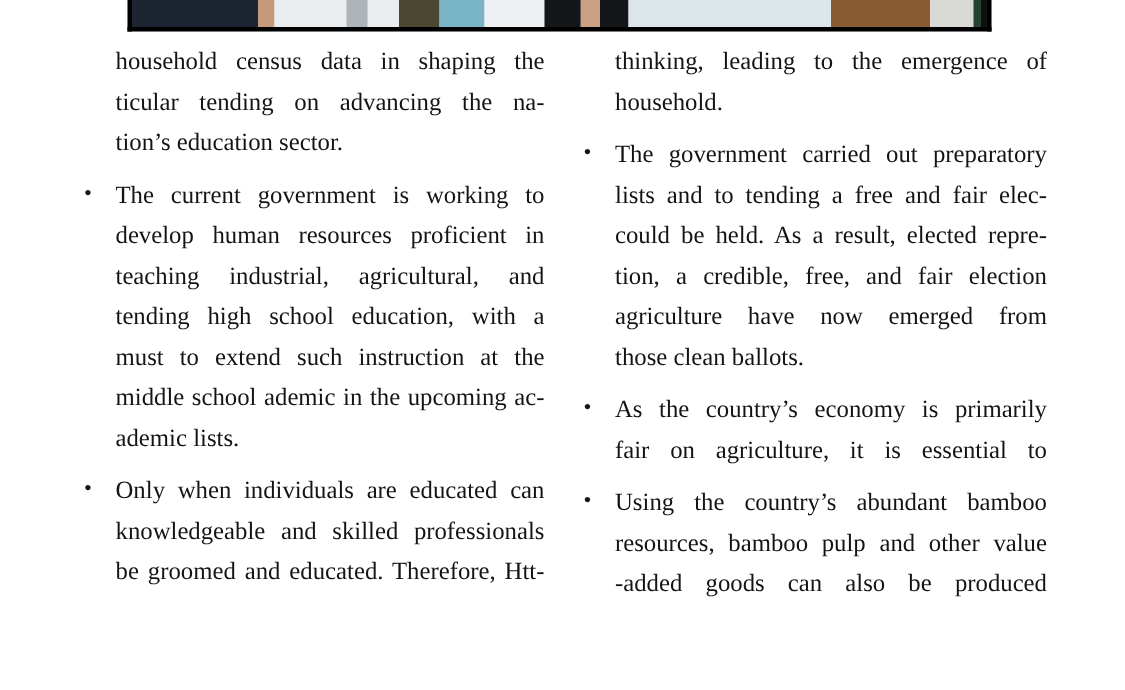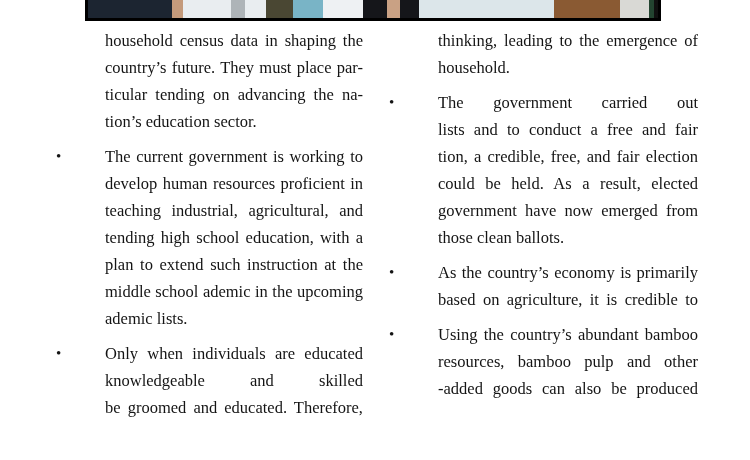--- a/index.html
+++ b/index.html
@@ -44,21 +44,20 @@
     position: absolute;
     left: -21px; top: 0;
     font-size: 15px;
     line-height: 27px;
   }
   .line {
     height: 27px;
     overflow: hidden;
     text-align: justify;
     text-align-last: justify;
-    margin-left: 28px;
   }
   .line.last { text-align-last: left; }
 </style>
 </head>
 <body>
 
 <div class="photo" id="photo">
     <div class="seg" style="left: 0px; width: 92px; background: rgb(28, 37, 49);"></div>
     <div class="seg" style="left: 84px; width: 11px; background: rgb(196, 154, 123);"></div>
     <div class="seg" style="left: 95px; width: 83px; background: rgb(233, 237, 240);"></div>
@@ -70,59 +69,58 @@
     <div class="seg" style="left: 299px; width: 13px; background: rgb(201, 161, 132);"></div>
     <div class="seg" style="left: 331px; width: 135px; background: rgb(220, 230, 234);"></div>
     <div class="seg pat" style="left: 466px; width: 66px; background: rgb(138, 90, 51);"></div>
     <div class="seg" style="left: 532px; width: 29px; background: rgb(217, 217, 213);"></div>
     <div class="seg" style="left: 561px; width: 9px; background: rgb(35, 68, 48);"></div>
     <div class="seg" style="left: 566px; width: 4px; background: rgb(16, 16, 16);"></div>
   </div>
 <div class="col" id="col-left">
     <div class="para">
       <div class="line">household census data in shaping the</div>
-      <div class="line">country’s future. They must place par-</div>
       <div class="line">ticular tending on advancing the na-</div>
       <div class="line last">tion’s education sector.</div>
     </div>
     <div class="para">
       <span class="bullet">•</span>
       <div class="line">The current government is working to</div>
       <div class="line">develop human resources proficient in</div>
       <div class="line">teaching industrial, agricultural, and</div>
       <div class="line">tending high school education, with a</div>
-      <div class="line">plan to extend such instruction at the</div>
+      <div class="line">must to extend such instruction at the</div>
       <div class="line">middle school ademic in the upcoming ac-</div>
       <div class="line last">ademic lists.</div>
     </div>
     <div class="para">
       <span class="bullet">•</span>
       <div class="line">Only when individuals are educated can</div>
       <div class="line">knowledgeable and skilled professionals</div>
       <div class="line">be groomed and educated. Therefore, Htt-</div>
     </div>
   </div>
 <div class="col" id="col-right">
     <div class="para">
       <div class="line">thinking, leading to the emergence of</div>
       <div class="line last">household.</div>
     </div>
     <div class="para">
       <span class="bullet">•</span>
       <div class="line">The government carried out preparatory</div>
-      <div class="line">lists and to conduct a free and fair elec-</div>
+      <div class="line">lists and to tending a free and fair elec-</div>
+      <div class="line">could be held. As a result, elected repre-</div>
       <div class="line">tion, a credible, free, and fair election</div>
-      <div class="line">could be held. As a result, elected repre-</div>
-      <div class="line">government have now emerged from</div>
+      <div class="line">agriculture have now emerged from</div>
       <div class="line last">those clean ballots.</div>
     </div>
     <div class="para">
       <span class="bullet">•</span>
       <div class="line">As the country’s economy is primarily</div>
-      <div class="line">based on agriculture, it is credible to</div>
+      <div class="line">fair on agriculture, it is essential to</div>
     </div>
     <div class="para">
       <span class="bullet">•</span>
       <div class="line">Using the country’s abundant bamboo</div>
       <div class="line">resources, bamboo pulp and other value</div>
       <div class="line">-added goods can also be produced</div>
     </div>
   </div>
 
 </body></html>

